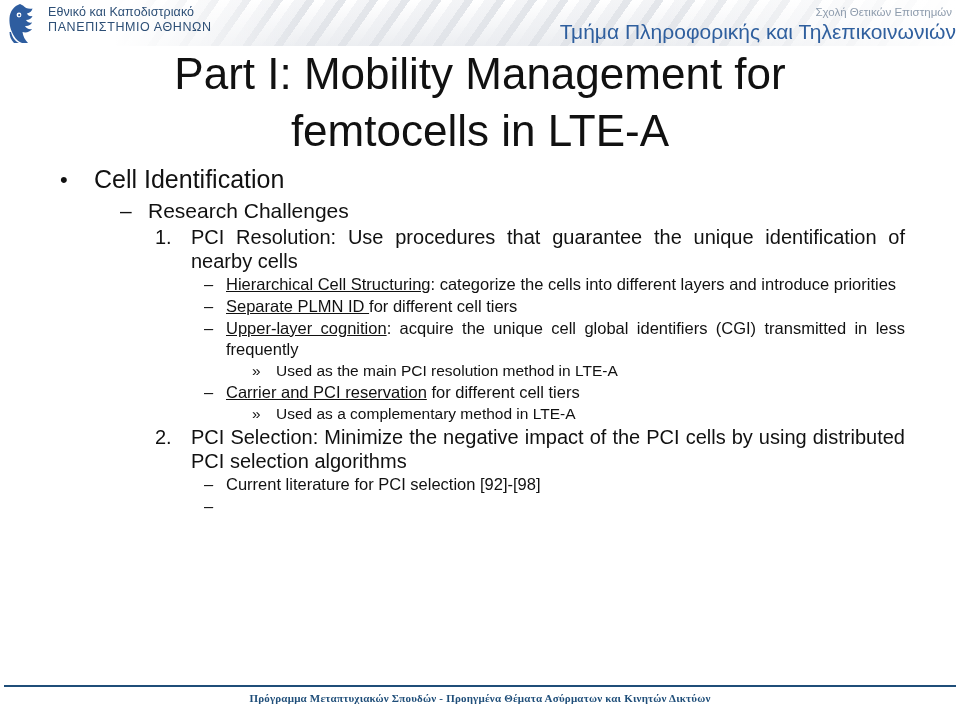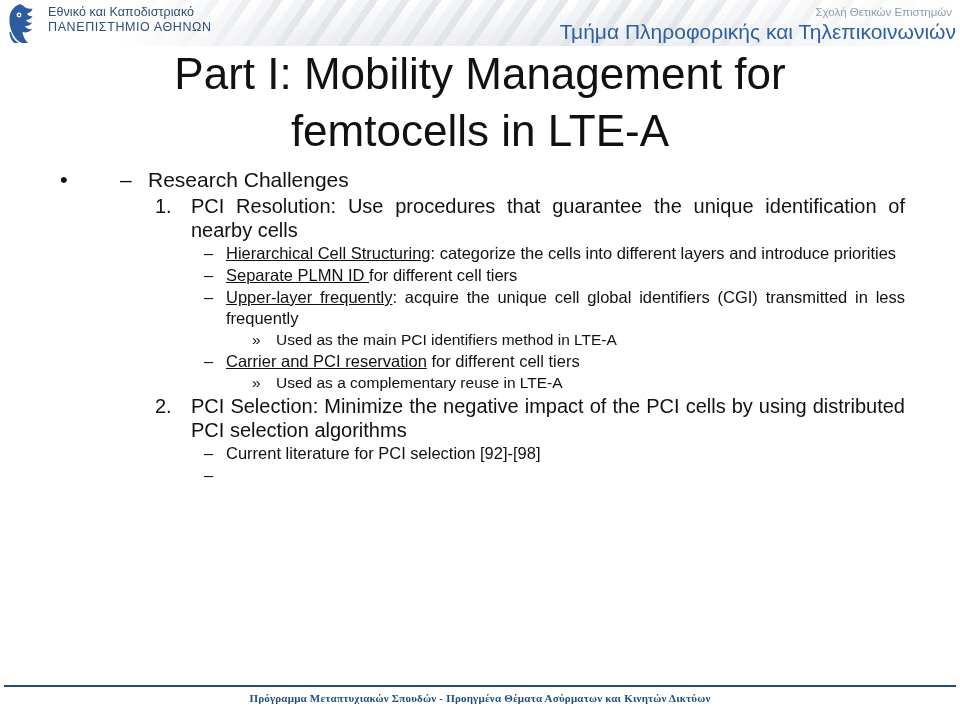--- a/index.html
+++ b/index.html
@@ -235,20 +235,21 @@
 
   <div id="title">
     <div>Part I: Mobility Management for</div>
     <div>femtocells in LTE-A</div>
   </div>
 
   <div id="body">
 
     <div class="lvl1">
       <span class="bullet">•</span>
+      <span>Cell Identification</span>
     </div>
 
     <div class="lvl2">
       <span class="dash">–</span>
       <span>Research Challenges</span>
     </div>
 
     <div class="lvl3">
       <span class="num">1.</span>
       <span>PCI Resolution:</span><span> Use procedures that guarantee the unique identification of nearby cells</span>
@@ -259,36 +260,36 @@
       <span class="u">Hierarchical Cell Structuring</span><span>: categorize the cells into different layers and introduce priorities</span>
     </div>
 
     <div class="lvl4">
       <span class="dash">–</span>
       <span class="u">Separate PLMN ID </span><span>for different cell tiers</span>
     </div>
 
     <div class="lvl4">
       <span class="dash">–</span>
-      <span class="u">Upper-layer frequently</span><span>: acquire the unique cell global identifiers (CGI) transmitted in less frequently</span>
+      <span class="u">Upper-layer cognition</span><span>: acquire the unique cell global identifiers (CGI) transmitted in less frequently</span>
     </div>
 
     <div class="lvl5">
       <span class="guil">»</span>
-      <span>Used as the main PCI identifiers method in LTE-A</span>
+      <span>Used as the main PCI resolution method in LTE-A</span>
     </div>
 
     <div class="lvl4">
       <span class="dash">–</span>
       <span class="u">Carrier and PCI reservation</span><span> for different cell tiers</span>
     </div>
 
     <div class="lvl5">
       <span class="guil">»</span>
-      <span>Used as a complementary reuse in LTE-A</span>
+      <span>Used as a complementary method in LTE-A</span>
     </div>
 
     <div class="lvl3">
       <span class="num">2.</span>
       <span>PCI Selection:</span><span> Minimize the negative impact of the PCI cells by using distributed PCI selection algorithms</span>
     </div>
 
     <div class="lvl4">
       <span class="dash">–</span>
       <span>Current literature for PCI selection [92]-[98]</span>

